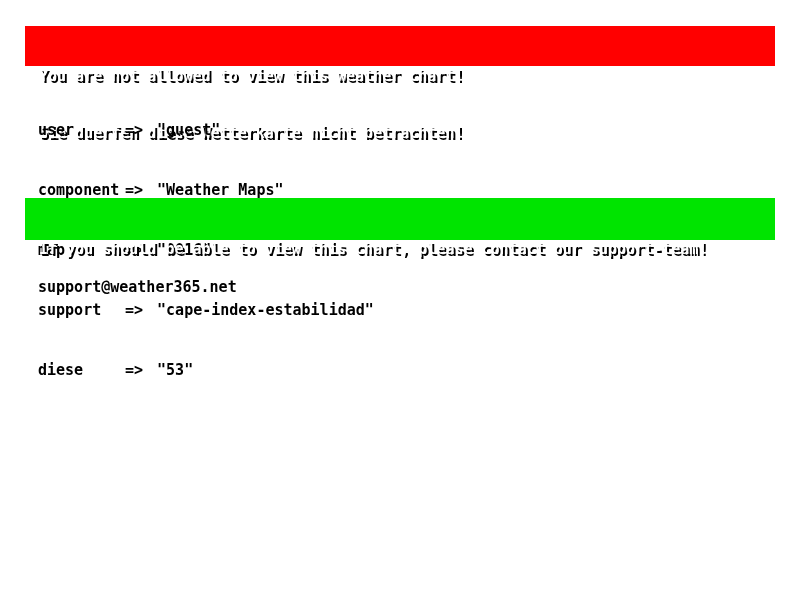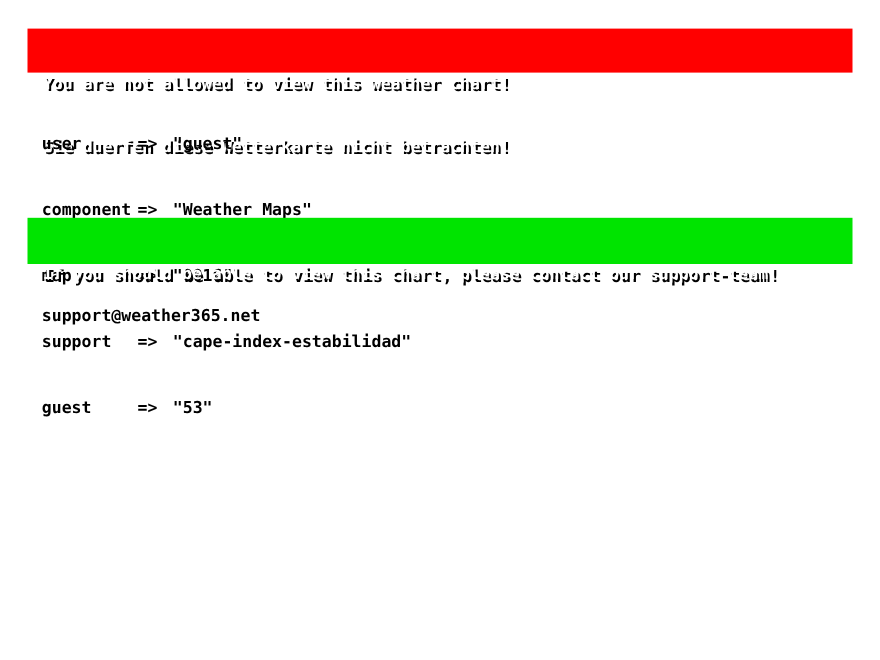--- a/index.html
+++ b/index.html
@@ -86,21 +86,21 @@
   <div class="banner banner-red">
     <span class="line">You are not allowed to view this weather chart!</span>
     <span class="line">Sie duerfen diese Wetterkarte nicht betrachten!</span>
   </div>
 
   <div class="kv-block">
     <span class="kv-row"><span class="kv-key">user</span><span class="kv-arrow">=&gt;</span><span class="kv-value">"guest"</span></span>
     <span class="kv-row"><span class="kv-key">component</span><span class="kv-arrow">=&gt;</span><span class="kv-value">"Weather Maps"</span></span>
     <span class="kv-row"><span class="kv-key">map</span><span class="kv-arrow">=&gt;</span><span class="kv-value">"0016"</span></span>
     <span class="kv-row"><span class="kv-key">support</span><span class="kv-arrow">=&gt;</span><span class="kv-value">"cape-index-estabilidad"</span></span>
-    <span class="kv-row"><span class="kv-key">guest</span><span class="kv-arrow">=&gt;</span><span class="kv-value">"53"</span></span>
+    <span class="kv-row"><span class="kv-key">diese</span><span class="kv-arrow">=&gt;</span><span class="kv-value">"53"</span></span>
   </div>
 
   <div class="banner banner-green">
     <span class="line">If you should be able to view this chart, please contact our support-team!</span>
   </div>
 
   <div class="footer">
     <span>support@weather365.net</span>
   </div>
 

